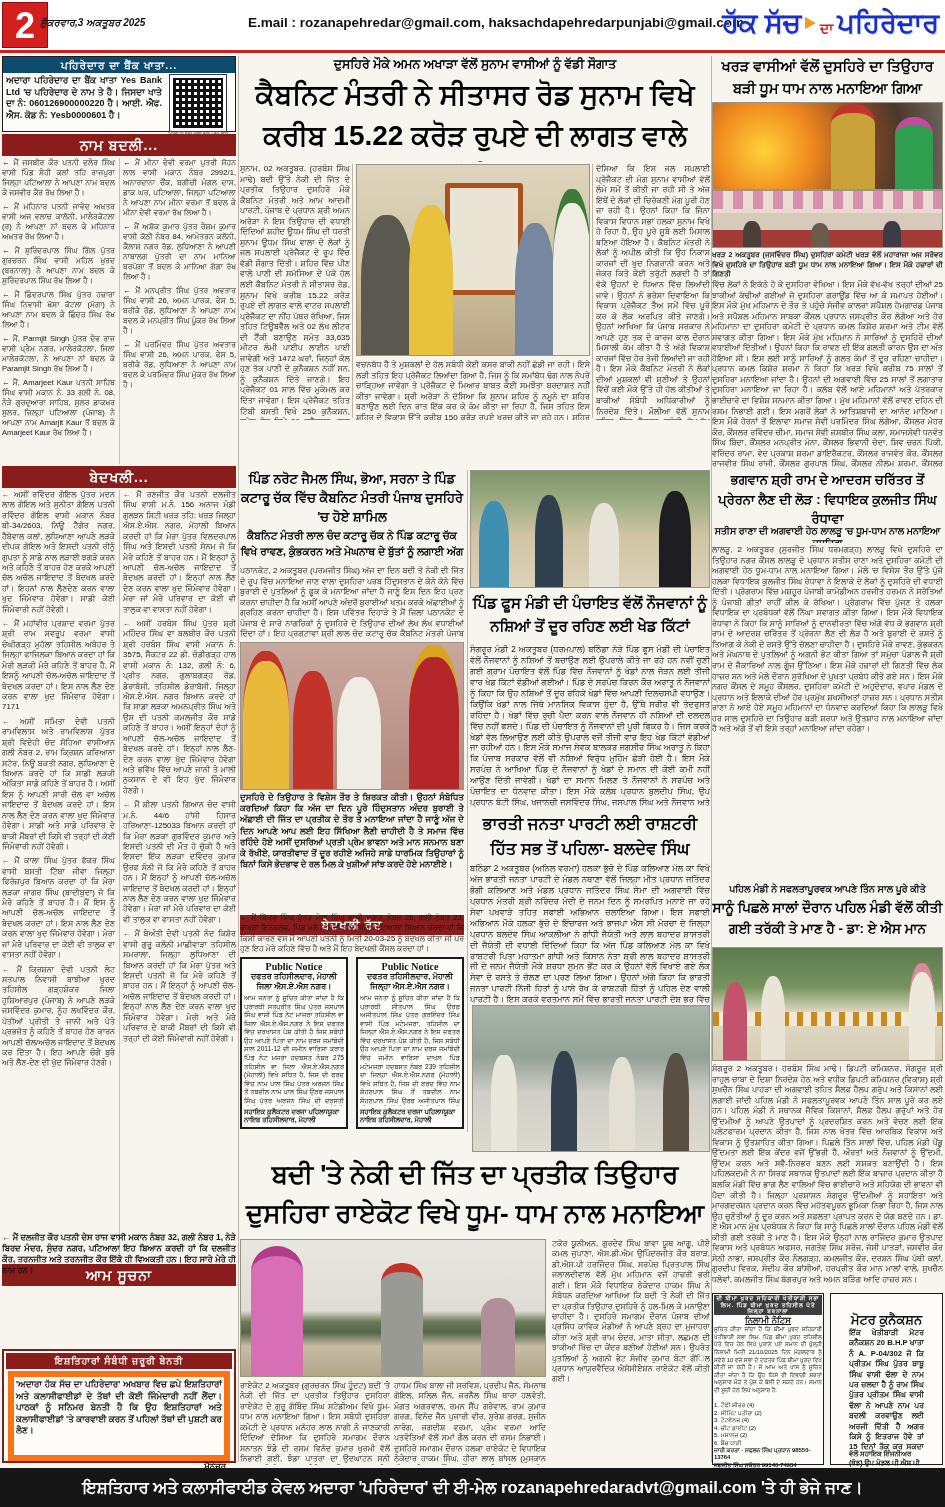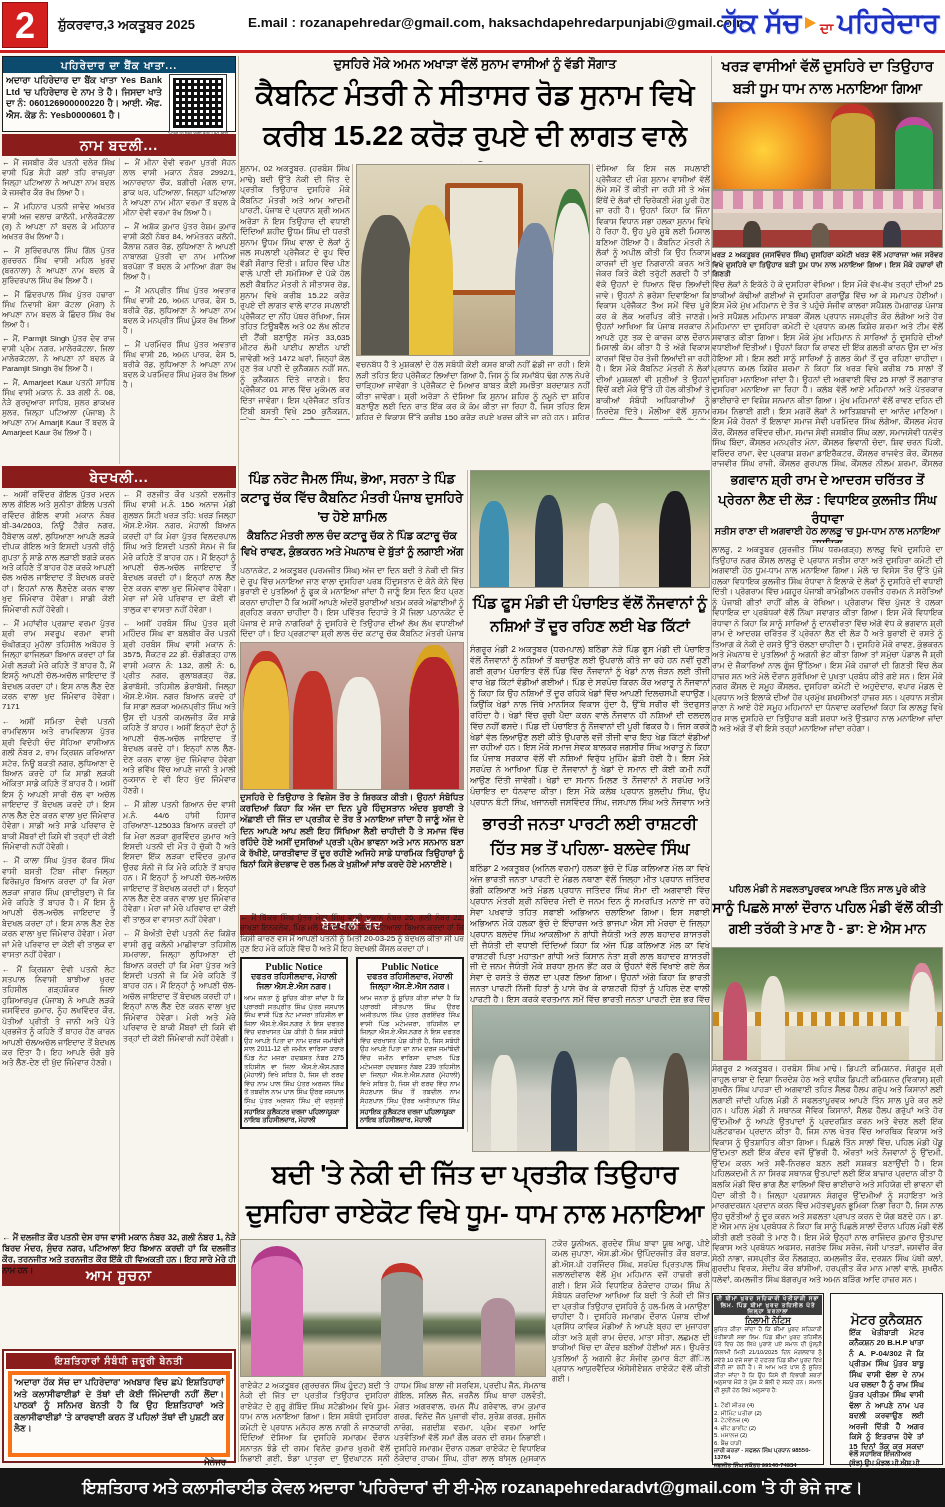--- a/index.html
+++ b/index.html
@@ -31,21 +31,21 @@
 </style>
 </head>
 <body>
 
 <div id="page">
 
   <div class="abs" style="left:0;top:0;width:945px;height:50px;background:#fff;">
     <div class="abs" style="left:2px;top:2px;width:46px;height:46px;background:#d41f1f;border:1px solid #8d0f0f;color:#fff;font-size:36px;font-weight:bold;text-align:center;line-height:46px;">
       <span>2</span>
     </div>
-    <div class="abs" style="left:58px;top:17px;font-size:13px;font-weight:bold;">ਸ਼ੁੱਕਰਵਾਰ,3 ਅਕਤੂਬਰ 2025</div>
+    <div class="abs" style="left:40px;top:17px;font-size:10px;font-weight:bold;font-style:italic;">ਸ਼ੁੱਕਰਵਾਰ,3 ਅਕਤੂਬਰ 2025</div>
     <div class="abs" style="left:248px;top:15px;font-size:13.5px;font-weight:bold;">E.mail : rozanapehredar@gmail.com, haksachdapehredarpunjabi@gmail.com</div>
     <div class="abs" id="masthead" style="right:6px;top:10px;">
       <span class="big">ਹੱਕ ਸੱਚ</span>
       <span class="flag"></span>
       <span class="small">ਦਾ</span>
       <span class="big">ਪਹਿਰੇਦਾਰ</span>
     </div>
   </div>
   <div class="abs" style="left:0;top:50px;width:945px;height:3px;background:#cc2020;"></div>
 
@@ -94,21 +94,21 @@
     <div class="notice-item">← ਅਸੀਂ ਹਰਬੰਸ ਸਿੰਘ ਪੁੱਤਰ ਸ਼੍ਰੀ ਮਹਿੰਦਰ ਸਿੰਘ ਵਾ ਬਲਬੀਰ ਕੌਰ ਪਤਨੀ ਸ਼੍ਰੀ ਹਰਬੰਸ ਸਿੰਘ ਵਾਸੀ ਮਕਾਨ ਨੰ: 3575, ਸੈਕਟਰ 22 ਡੀ. ਚੰਡੀਗੜ੍ਹ ਹਾਲ ਵਾਸੀ ਮਕਾਨ ਨੰ: 132, ਗਲੀ ਨੰ: 6, ਪ੍ਰੀਤ ਨਗਰ, ਗੁਲਾਬਗੜ੍ਹ ਰੋਡ, ਡੇਰਾਬੱਸੀ, ਤਹਿਸੀਲ ਡੇਰਾਬੱਸੀ, ਜਿਲ੍ਹਾ ਐਸ.ਏ.ਐਸ. ਨਗਰ ਬਿਆਨ ਕਰਦੇ ਹਾਂ ਕਿ ਸਾਡਾ ਲੜਕਾ ਅਮਨਪ੍ਰੀਤ ਸਿੰਘ ਅਤੇ ਉਸ ਦੀ ਪਤਨੀ ਕਮਲਜੀਤ ਕੌਰ ਸਾਡੇ ਕਹਿਣੇ ਤੋਂ ਬਾਹਰ। ਅਸੀਂ ਇਨ੍ਹਾਂ ਦੋਹਾਂ ਨੂੰ ਆਪਣੀ ਚੱਲ-ਅਚੱਲ ਜਾਇਦਾਦ ਤੋਂ ਬੇਦਖਲ ਕਰਦੇ ਹਾਂ। ਇਨ੍ਹਾਂ ਨਾਲ ਲੈਣ-ਦੇਣ ਕਰਨ ਵਾਲਾ ਖੁੱਦ ਜਿੰਮੇਵਾਰ ਹੋਵੇਗਾ ਅਤੇ ਭਵਿੱਖ ਵਿੱਚ ਆਪਣੇ ਜਾਨੀ ਤੇ ਮਾਲੀ ਨੁਕਸਾਨ ਦੇ ਵੀ ਇਹ ਖੁੱਦ ਜਿੰਮੇਵਾਰ ਹੋਣਗੇ।</div>
     <div class="notice-item">← ਮੈਂ ਸ਼ੀਲਾ ਪਤਨੀ ਗਿਆਨ ਚੰਦ ਵਾਸੀ ਮ.ਨੰ. 44/6 ਹਾਂਸੀ ਹਿਸਾਰ ਹਰਿਆਣਾ-125033 ਬਿਆਨ ਕਰਦੀ ਹਾਂ ਕਿ ਮੇਰਾ ਲੜਕਾ ਗੁਰਵਿੰਦਰ ਕੁਮਾਰ ਅਤੇ ਇਸਦੀ ਪਤਨੀ ਦੀ ਮੌਤ ਹੋ ਚੁੱਕੀ ਹੈ ਅਤੇ ਇਸਦਾ ਇੱਕ ਲੜਕਾ ਦਵਿੰਦਰ ਕੁਮਾਰ ਉਰਫ ਸੰਨੀ ਜੋ ਕਿ ਮੇਰੇ ਕਹਿਣੇ ਤੋਂ ਬਾਹਰ ਹਨ। ਮੈਂ ਇਨ੍ਹਾਂ ਨੂੰ ਆਪਣੀ ਚੱਲ-ਅਚੱਲ ਜਾਇਦਾਦ ਤੋਂ ਬੇਦਖਲ ਕਰਦੀ ਹਾਂ। ਇਨ੍ਹਾਂ ਨਾਲ ਲੈਣ ਦੇਣ ਕਰਨ ਵਾਲਾ ਖੁਦ ਜਿੰਮੇਵਾਰ ਹੋਵੇਗਾ। ਮੇਰਾ ਜਾਂ ਮੇਰੇ ਪਰਿਵਾਰ ਦਾ ਕੋਈ ਵੀ ਤਾਲੁਕ ਵਾ ਵਾਸਤਾ ਨਹੀਂ ਹੋਵੇਗਾ।</div>
     <div class="notice-item">← ਮੈਂ ਬੇਅੰਤੀ ਦੇਵੀ ਪਤਨੀ ਨੰਦ ਕਿਸ਼ੋਰ ਵਾਸੀ ਗੁਰੂ ਕਲੋਨੀ ਮਾਛੀਵਾੜਾ ਤਹਿਸੀਲ ਸਮਰਾਲਾ, ਜਿਲ੍ਹਾ ਲੁਧਿਆਣਾ ਦੀ ਬਿਆਨ ਕਰਦੀ ਹਾਂ ਕਿ ਮੇਰਾ ਪੁੱਤਰ ਅਤੇ ਇਸਦੀ ਪਤਨੀ ਜੋ ਕਿ ਮੇਰੇ ਕਹਿਣੇ ਤੋਂ ਬਾਹਰ ਹਨ। ਮੈਂ ਇਨ੍ਹਾਂ ਨੂੰ ਆਪਣੀ ਚੱਲ-ਅਚੱਲ ਜਾਇਦਾਦ ਤੋਂ ਬੇਦਖਲ ਕਰਦੀ ਹਾਂ। ਇਨ੍ਹਾਂ ਨਾਲ ਲੈਣ ਦੇਣ ਕਰਨ ਵਾਲਾ ਖੁਦ ਜਿੰਮੇਵਾਰ ਹੋਵੇਗਾ। ਮੇਰੀ ਅਤੇ ਮੇਰੇ ਪਰਿਵਾਰ ਦੇ ਬਾਕੀ ਮੈਂਬਰਾਂ ਦੀ ਕਿਸੇ ਵੀ ਤਰ੍ਹਾਂ ਦੀ ਕੋਈ ਜਿੰਮੇਵਾਰੀ ਨਹੀਂ ਹੋਵੇਗੀ।</div>
   </div>
 
   <div class="abs band" style="left:2px;top:1264px;width:234px;height:22px;font-size:14px;">ਆਮ ਸੂਚਨਾ</div>
   <div class="abs btxt" style="left:2px;top:1232px;width:234px;height:56px;font-size:8.4px;font-weight:600;">← ਮੈਂ ਦਲਜੀਤ ਕੌਰ ਪਤਨੀ ਦੇਸ ਰਾਜ ਵਾਸੀ ਮਕਾਨ ਨੰਬਰ 32, ਗਲੀ ਨੰਬਰ 1, ਨੇੜੇ ਬਿਰਦ ਮੰਦਰ, ਸੁੰਦਰ ਨਗਰ, ਪਟਿਆਲਾ ਇਹ ਬਿਆਨ ਕਰਦੀ ਹਾਂ ਕਿ ਦਲਜੀਤ ਕੌਰ, ਤਰਨਜੀਤ ਅਤੇ ਤਰਨਜੀਤ ਕੌਰ ਇੱਕੋ ਹੀ ਵਿਅਕਤੀ ਹਨ। ਇਹ ਸਾਰੇ ਮੇਰੇ ਹੀ ਨਾਮ ਹਨ।</div>
 
   <div class="abs" style="left:2px;top:1349px;width:234px;height:114px;border:2px solid #7a1f1f;background:#fdfcf8;">
     <div class="band" style="height:16px;font-size:9.5px;margin:2px;">ਇਸ਼ਤਿਹਾਰਾਂ ਸੰਬੰਧੀ ਜ਼ਰੂਰੀ ਬੇਨਤੀ</div>
-    <div class="btxt" style="margin:2px 4px;height:74px;font-size:8.8px;font-weight:bold;border:4px solid #f97316;padding:2px;">'ਅਦਾਰਾ ਹੱਕ ਸੱਚ ਦਾ ਪਹਿਰੇਦਾਰ' ਅਖਬਾਰ ਵਿਚ ਛਪੇ ਇਸ਼ਤਿਹਾਰਾਂ ਅਤੇ ਕਲਾਸੀਫਾਈਡਾਂ ਦੇ ਤੱਥਾਂ ਦੀ ਕੋਈ ਜਿੰਮੇਦਾਰੀ ਨਹੀਂ ਲੈਂਦਾ। ਪਾਠਕਾਂ ਨੂੰ ਸਨਿਮਰ ਬੇਨਤੀ ਹੈ ਕਿ ਉਹ ਇਸ਼ਤਿਹਾਰਾਂ ਅਤੇ ਕਲਾਸੀਫਾਈਡਾਂ 'ਤੇ ਕਾਰਵਾਈ ਕਰਨ ਤੋਂ ਪਹਿਲਾਂ ਤੱਥਾਂ ਦੀ ਪੁਸ਼ਟੀ ਕਰ ਲੈਣ।</div>
+    <div class="btxt" style="margin:2px 4px;height:74px;font-size:8.8px;font-weight:bold;border:6px solid #f97316;padding:2px;">'ਅਦਾਰਾ ਹੱਕ ਸੱਚ ਦਾ ਪਹਿਰੇਦਾਰ' ਅਖਬਾਰ ਵਿਚ ਛਪੇ ਇਸ਼ਤਿਹਾਰਾਂ ਅਤੇ ਕਲਾਸੀਫਾਈਡਾਂ ਦੇ ਤੱਥਾਂ ਦੀ ਕੋਈ ਜਿੰਮੇਦਾਰੀ ਨਹੀਂ ਲੈਂਦਾ। ਪਾਠਕਾਂ ਨੂੰ ਸਨਿਮਰ ਬੇਨਤੀ ਹੈ ਕਿ ਉਹ ਇਸ਼ਤਿਹਾਰਾਂ ਅਤੇ ਕਲਾਸੀਫਾਈਡਾਂ 'ਤੇ ਕਾਰਵਾਈ ਕਰਨ ਤੋਂ ਪਹਿਲਾਂ ਤੱਥਾਂ ਦੀ ਪੁਸ਼ਟੀ ਕਰ ਲੈਣ।</div>
     <div style="text-align:right;font-size:8.5px;font-weight:bold;padding-right:8px;margin-top:-2px;">ਮੈਨੇਜਰ</div>
   </div>
 
   <div class="abs headline" style="left:240px;top:57px;width:470px;height:16px;font-size:12.5px;">ਦੁਸਹਿਰੇ ਮੌਕੇ ਅਮਨ ਅਖਾੜਾ ਵੱਲੋਂ ਸੁਨਾਮ ਵਾਸੀਆਂ ਨੂੰ ਵੱਡੀ ਸੌਗਾਤ</div>
   <div class="abs headline" style="left:240px;top:74px;width:470px;height:88px;font-size:28px;line-height:1.48;overflow:hidden;">ਕੈਬਨਿਟ ਮੰਤਰੀ ਨੇ ਸੀਤਾਸਰ ਰੋਡ ਸੁਨਾਮ ਵਿਖੇ ਕਰੀਬ 15.22 ਕਰੋੜ ਰੁਪਏ ਦੀ ਲਾਗਤ ਵਾਲੇ ਵਾਟਰ ਸਪਲਾਈ ਪ੍ਰੋਜੈਕਟ ਦਾ ਨੀਂਹ ਪੱਥਰ ਰੱਖਿਆ</div>
 
   <div class="abs btxt" style="left:240px;top:164px;width:110px;height:256px;">ਸੁਨਾਮ, 02 ਅਕਤੂਬਰ. (ਹਰਬੰਸ ਸਿੰਘ ਮਾਢੇ) ਬਦੀ ਉੱਤੇ ਨੇਕੀ ਦੀ ਜਿੱਤ ਦੇ ਪ੍ਰਤੀਕ ਤਿਉਹਾਰ ਦੁਸਹਿਰੇ ਮੌਕੇ ਕੈਬਨਿਟ ਮੰਤਰੀ ਅਤੇ ਆਮ ਆਦਮੀ ਪਾਰਟੀ, ਪੰਜਾਬ ਦੇ ਪ੍ਰਧਾਨ ਸ਼੍ਰੀ ਅਮਨ ਅਰੋੜਾ ਨੇ ਇਸ ਤਿਉਹਾਰ ਦੀ ਵਧਾਈ ਦਿੰਦਿਆਂ ਸ਼ਹੀਦ ਊਧਮ ਸਿੰਘ ਦੀ ਧਰਤੀ ਸੁਨਾਮ ਊਧਮ ਸਿੰਘ ਵਾਲਾ ਦੇ ਲੋਕਾਂ ਨੂੰ ਜਲ ਸਪਲਾਈ ਪ੍ਰੋਜੈਕਟ ਦੇ ਰੂਪ ਵਿੱਚ ਵੱਡੀ ਸੌਗਾਤ ਦਿੱਤੀ। ਸ਼ਹਿਰ ਵਿੱਚ ਪੀਣ ਵਾਲੇ ਪਾਣੀ ਦੀ ਸਮੱਸਿਆ ਦੇ ਪੱਕੇ ਹੱਲ ਲਈ ਕੈਬਨਿਟ ਮੰਤਰੀ ਨੇ ਸੀਤਾਸਰ ਰੋਡ, ਸੁਨਾਮ ਵਿਖੇ ਕਰੀਬ 15.22 ਕਰੋੜ ਰੁਪਏ ਦੀ ਲਾਗਤ ਵਾਲੇ ਵਾਟਰ ਸਪਲਾਈ ਪ੍ਰੋਜੈਕਟ ਦਾ ਨੀਂਹ ਪੱਥਰ ਰੱਖਿਆ, ਜਿਸ ਤਹਿਤ ਟਿਊਬਵੈੱਲ ਅਤੇ 02 ਲੱਖ ਲੀਟਰ ਦੀ ਟੈਂਕੀ ਬਣਾਉਣ ਸਮੇਤ 33,635 ਮੀਟਰ ਲੰਮੀ ਪਾਈਪ ਲਾਈਨ ਪਾਈ ਜਾਵੇਗੀ ਅਤੇ 1472 ਘਰਾਂ, ਜਿਨ੍ਹਾਂ ਕੋਲ ਹੁਣ ਤੱਕ ਪਾਣੀ ਦੇ ਕੁਨੈਕਸ਼ਨ ਨਹੀਂ ਸਨ, ਨੂੰ ਕੁਨੈਕਸ਼ਨ ਦਿੱਤੇ ਜਾਣਗੇ। ਇਹ ਪ੍ਰੋਜੈਕਟ 01 ਸਾਲ ਵਿੱਚ ਮੁਕੰਮਲ ਕਰ ਦਿੱਤਾ ਜਾਵੇਗਾ। ਇਸ ਪ੍ਰੋਜੈਕਟ ਤਹਿਤ ਟਿੱਬੀ ਬਸਤੀ ਵਿਖੇ 250 ਕੁਨੈਕਸ਼ਨ, ਨਮੋਲ ਰੋਡ ਵਿਖੇ 50 ਕੁਨੈਕਸ਼ਨ, ਗੂਜਾ ਪੀੜ ਵਿਖੇ 100, ਸਾਈਂ ਕਲੋਨੀ 100, ਮਾਨਸਾ ਰੋਡ 100, ਜਵਾਹਰਪੁਰਾ ਰੋਡ 150, ਪ੍ਰੀਤ ਨਗਰ ਕੱਚਾ ਪਹਿਰਾ 200, ਪਟਿਆਲਾ ਰੋਡ 150, ਬਿਰੜਵਾਲ ਰੋਡ 50, ਆਈਟੀਆਈ ਦੇ ਪਿਛਲੇ ਪਾਸੇ 50, ਚੰਨਾ ਰੋਡ 22, ਬਾਗ ਸਿੰਘ ਵਾਲਾ ਰੋਡ 50, ਨੌਲੱਖਾ ਰੋਡ 50 ਕੁਨੈਕਸ਼ਨ। ਇਸ ਤੋਂ ਇਲਾਵਾ ਹਵੇਲੀ ਜਸੀਮਲ ਰੋਡ, ਸ਼ੀਗਾਂ ਵਾਲਾ ਗੇਟ, ਐਕਸਚੇਂਜ ਨੇੜੇ, ਨਗਰ ਕੌਂਸਲ ਦਫਤਰ ਨੇੜੇ ਅਤੇ ਸ਼ਹਿਰ ਦੇ ਵੱਖ-ਵੱਖ ਹੋਰ ਥਾਂਵਾਂ ਤੇ 100 ਕੁਨੈਕਸ਼ਨ ਦਿੱਤੇ ਜਾਣਗੇ।</div>
 
   <div class="abs photo" style="left:356px;top:164px;width:234px;height:192px;background:linear-gradient(180deg,#ded5bd 0%,#cfc3a2 55%,#b9a585 100%);">
     <div class="abs" style="left:88px;top:18px;width:78px;height:112px;background:#e9e4d4;border:5px solid #a9511f;border-radius:3px;"></div>

